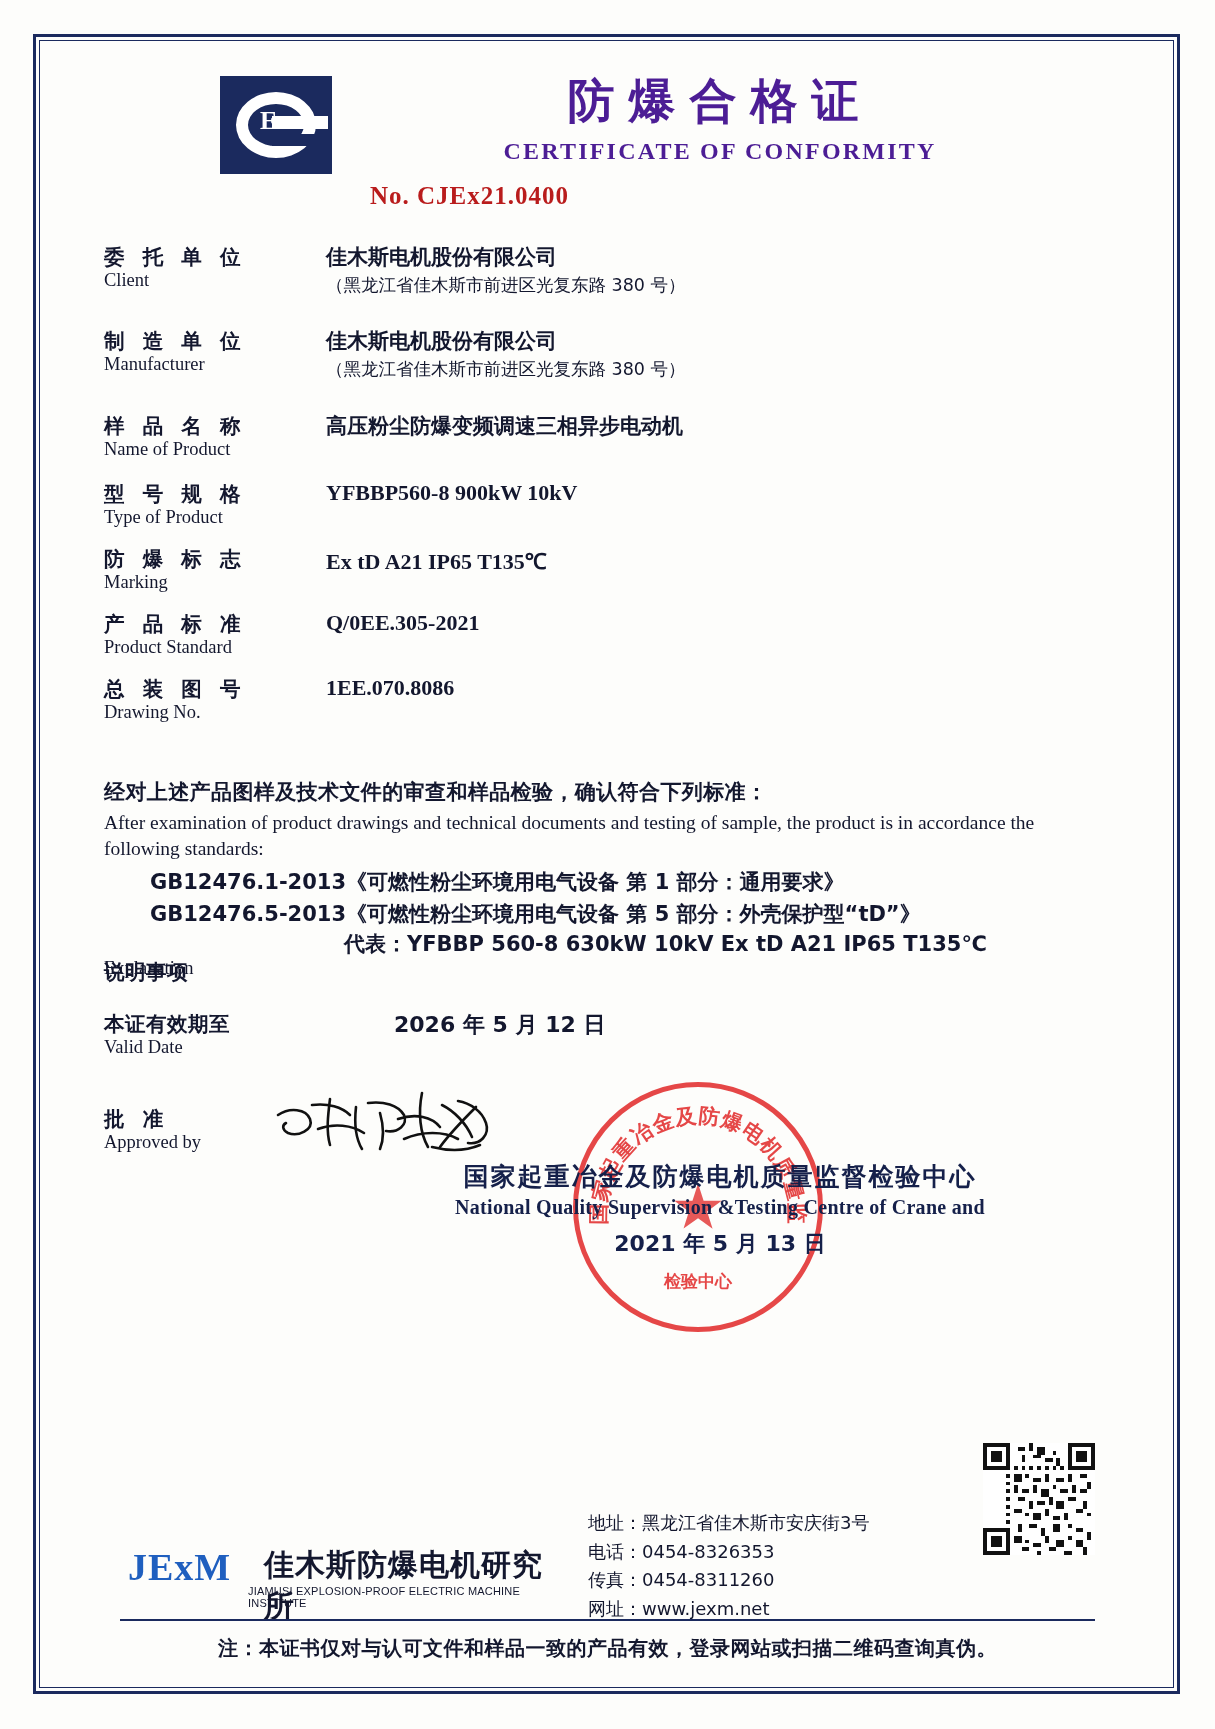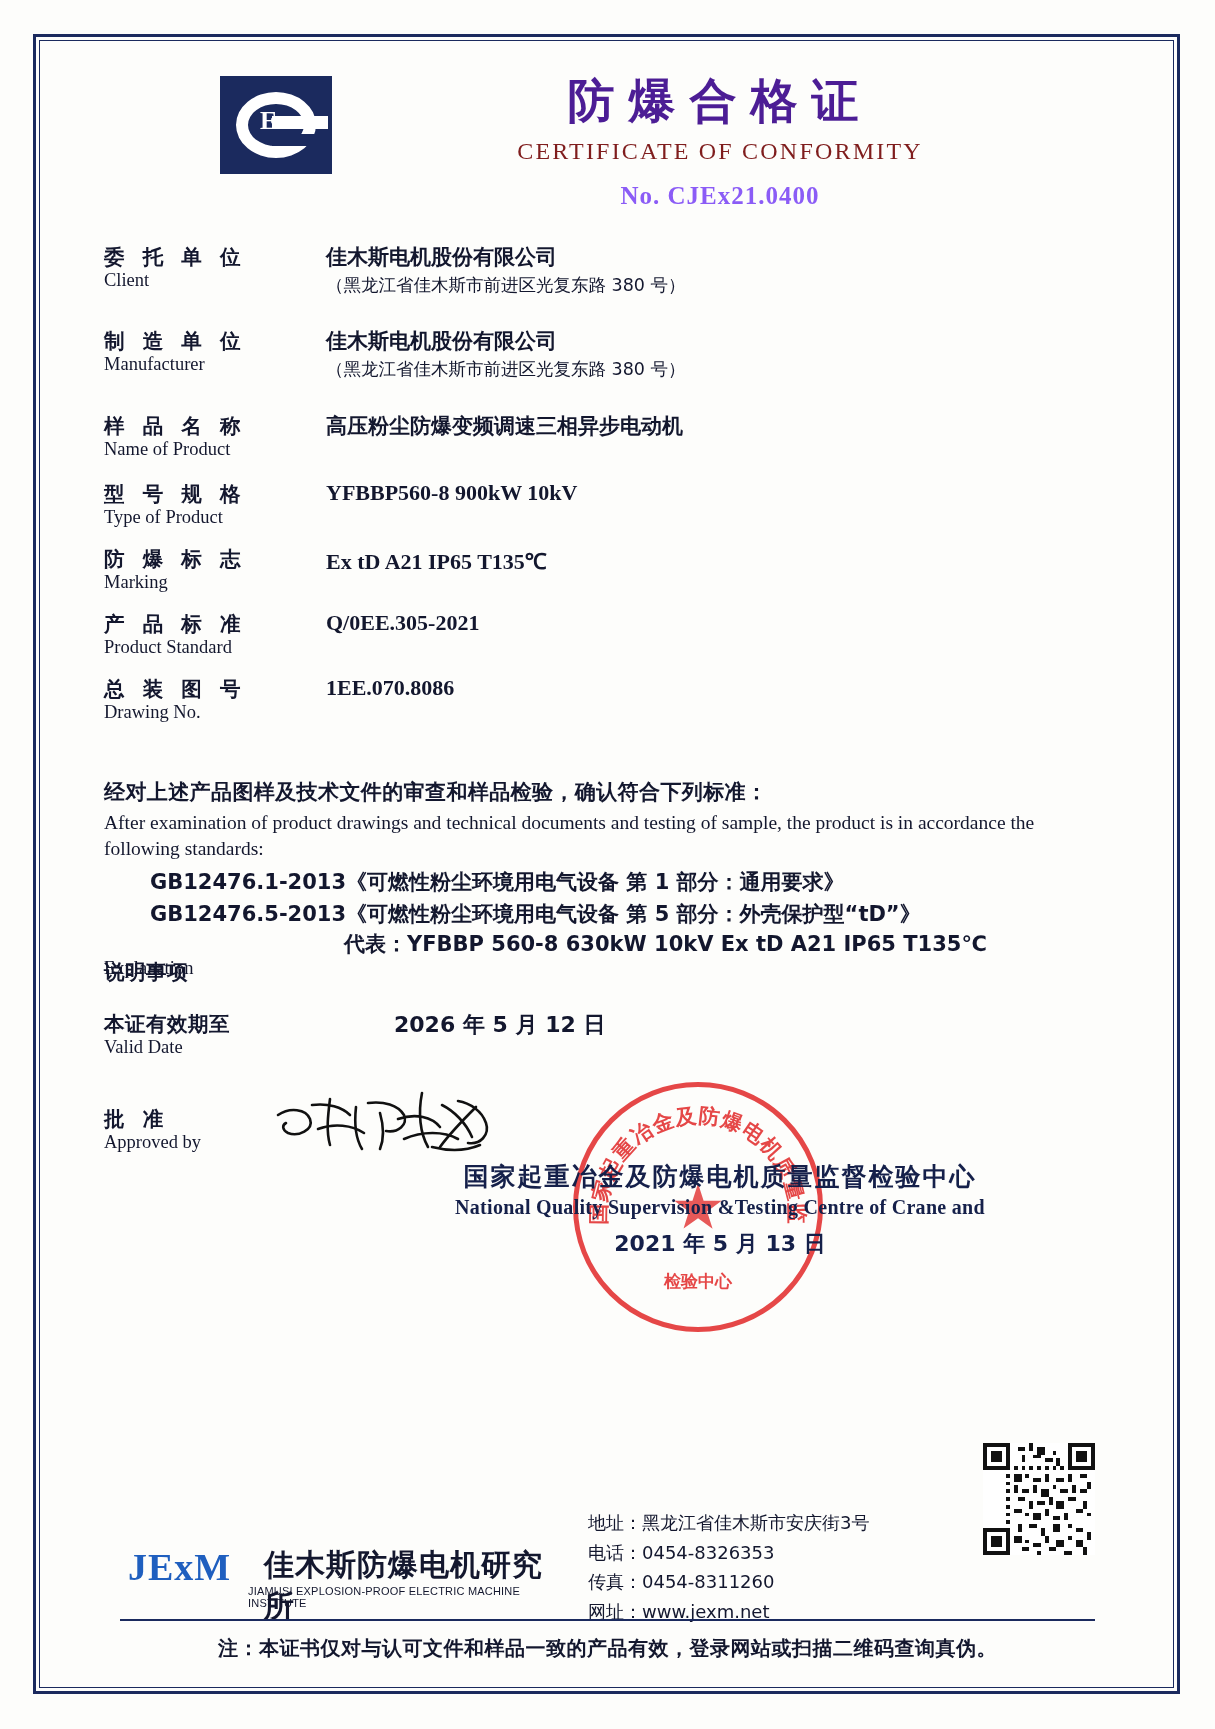--- a/index.html
+++ b/index.html
@@ -94,33 +94,33 @@
     letter-spacing: 14px;
     color: #4c1d95;
     font-family: "DejaVu Sans", "Liberation Sans", sans-serif;
   }
   .title-en {
     position: absolute;
     left: 250px; top: 68px;
     width: 700px;
     text-align: center;
     font-size: 24px;
-    font-weight: normal;
+    font-weight: bold;
     letter-spacing: 2.2px;
-    color: #7f1d1d;
+    color: #4c1d95;
   }
   .cert-no {
     position: absolute;
     left: 250px; top: 112px;
     width: 700px;
-    text-align: center;
+    text-align: left;
     font-size: 25px;
     font-weight: bold;
     letter-spacing: 1px;
-    color: #8b5cf6;
+    color: #b91c1c;
   }
 
   
   .fields {
     position: absolute;
     left: 104px; top: 243px;
     width: 1000px;
   }
   .row {
     position: relative;
@@ -352,21 +352,21 @@
     font-family: "Liberation Sans", sans-serif;
   }
   .contact {
     position: absolute;
     left: 588px; top: 1509px;
     font-size: 18px;
     line-height: 28.5px;
     color: #13172e;
     font-family: "DejaVu Sans", "Liberation Sans", sans-serif;
   }
-  .contact .k { font-weight: normal; font-family: Liberation Mono, monospace; }
+  .contact .k { font-weight: normal; }
 
   .divider {
     position: absolute;
     left: 120px; top: 1619px;
     width: 975px;
     border-top: 2px solid #1b2a5e;
   }
   .note {
     position: absolute;
     left: 120px; top: 1635px;

